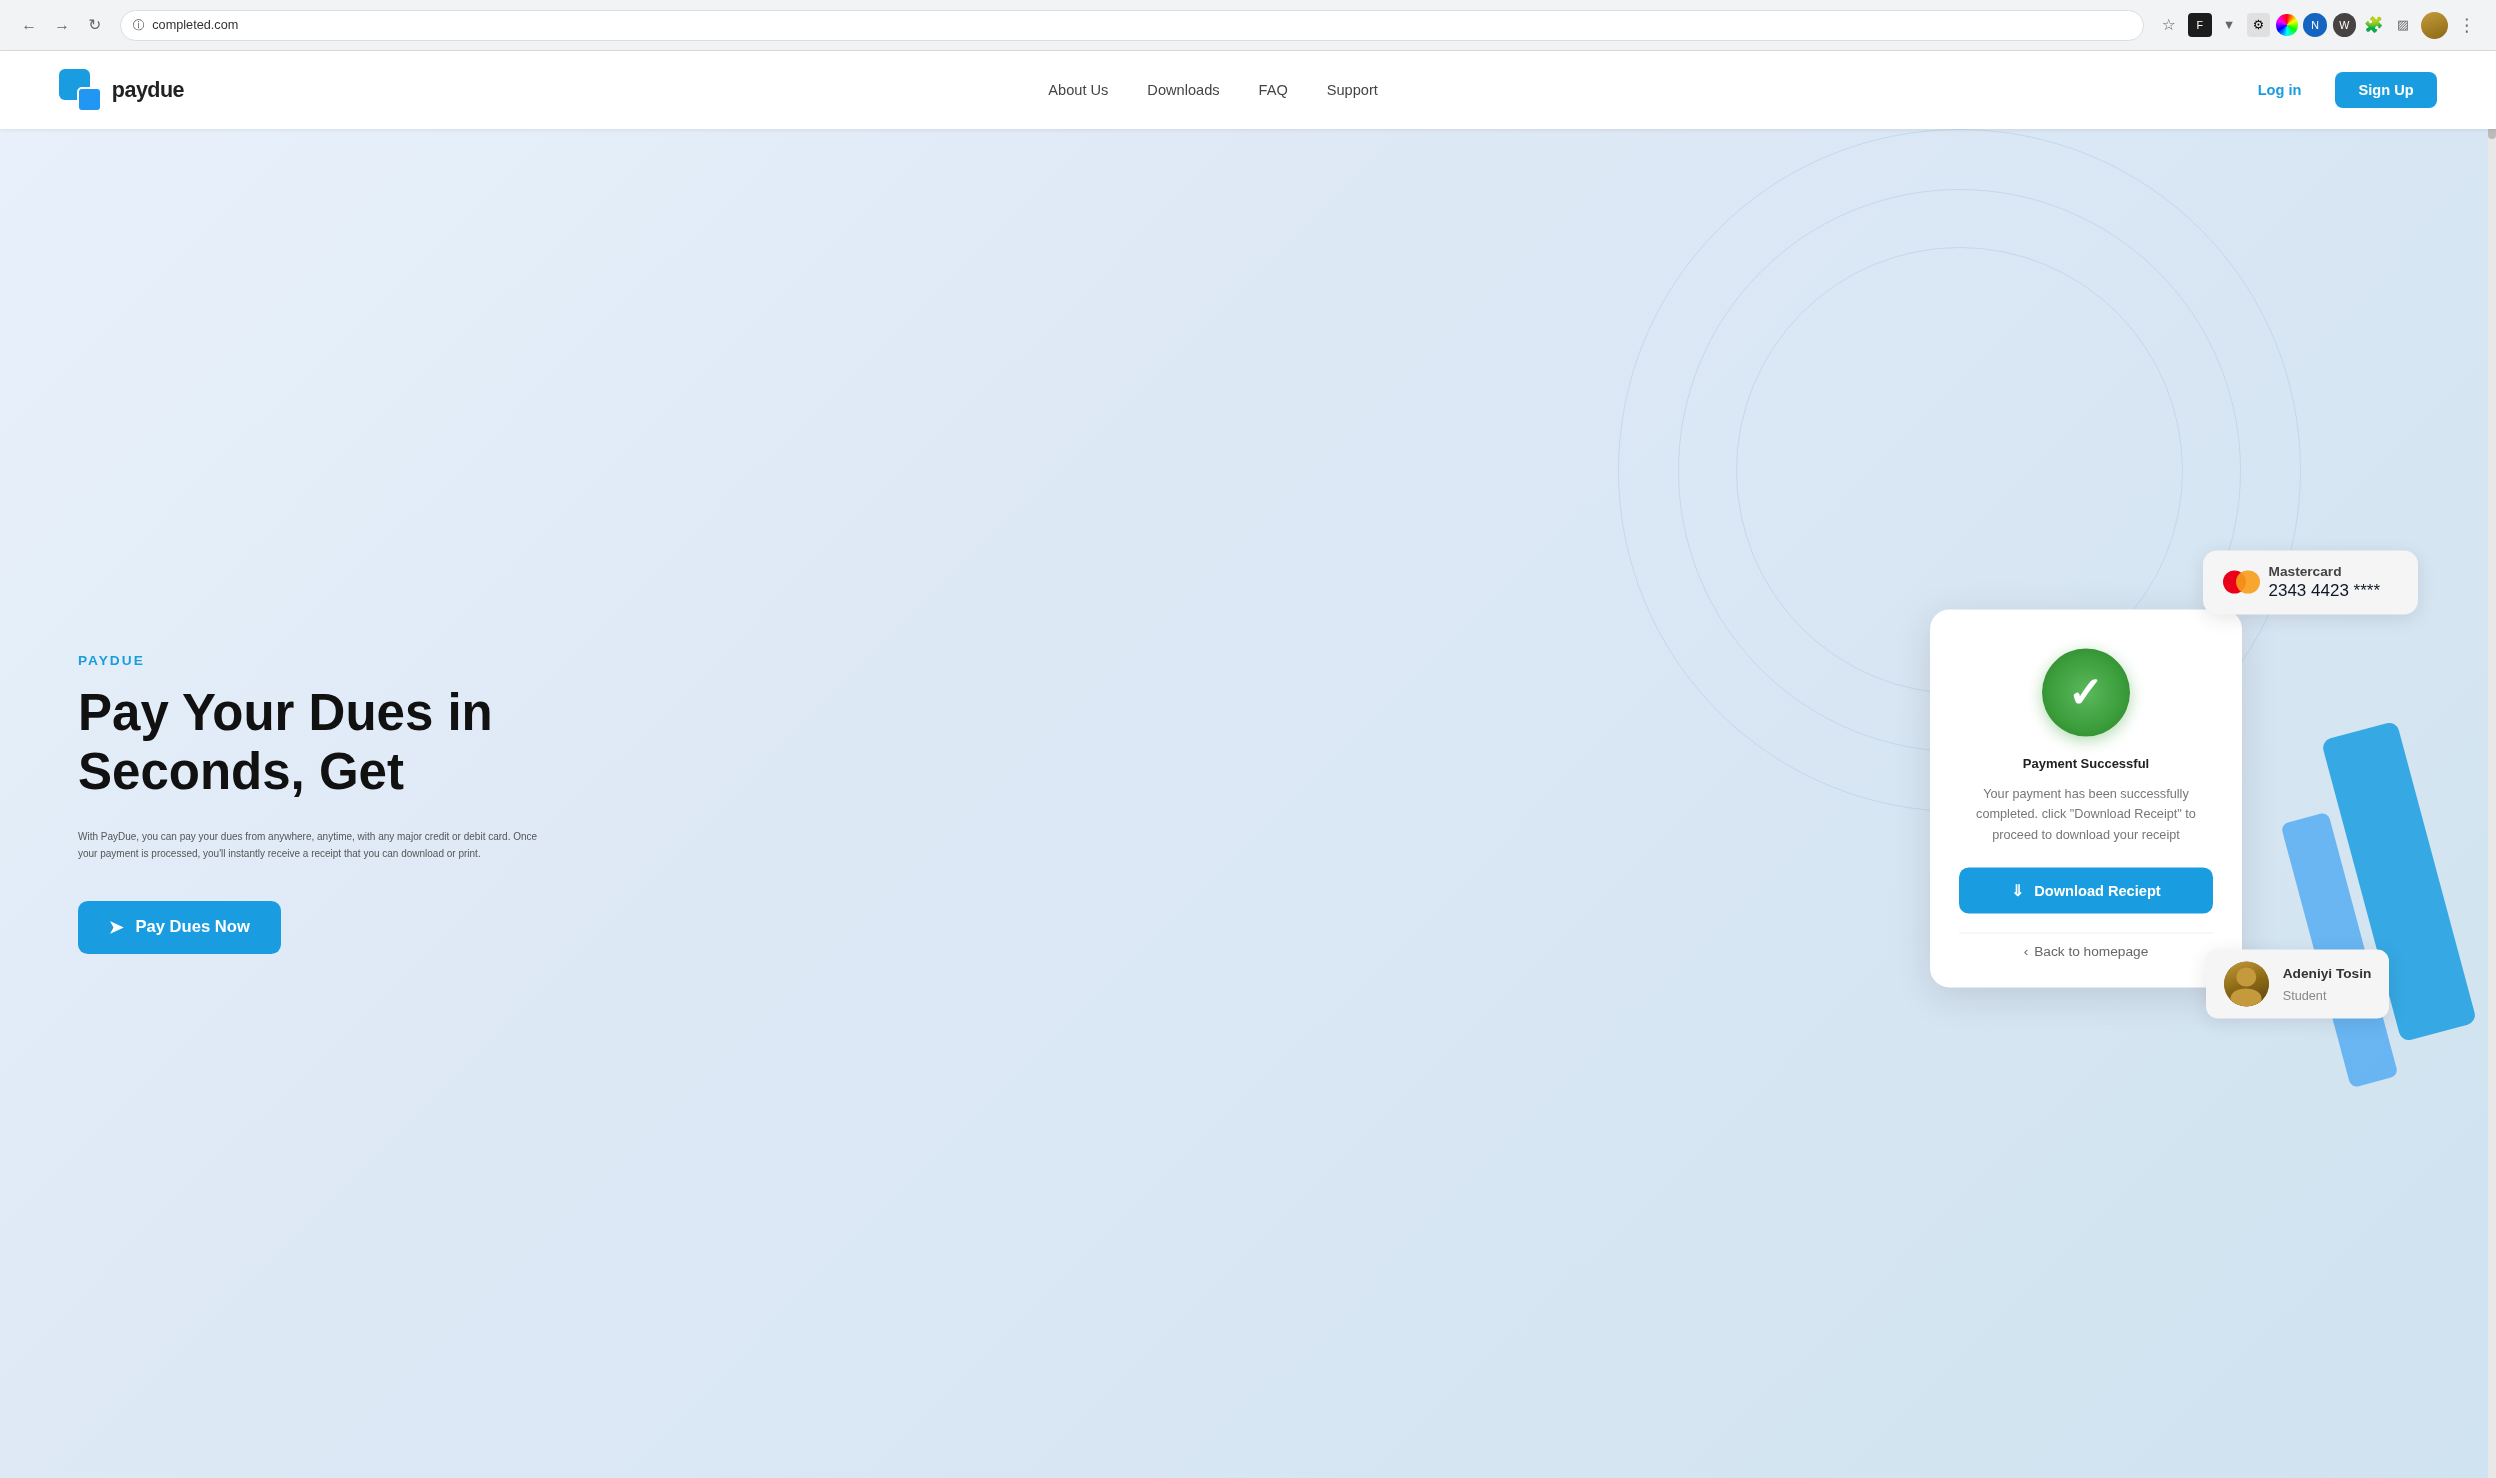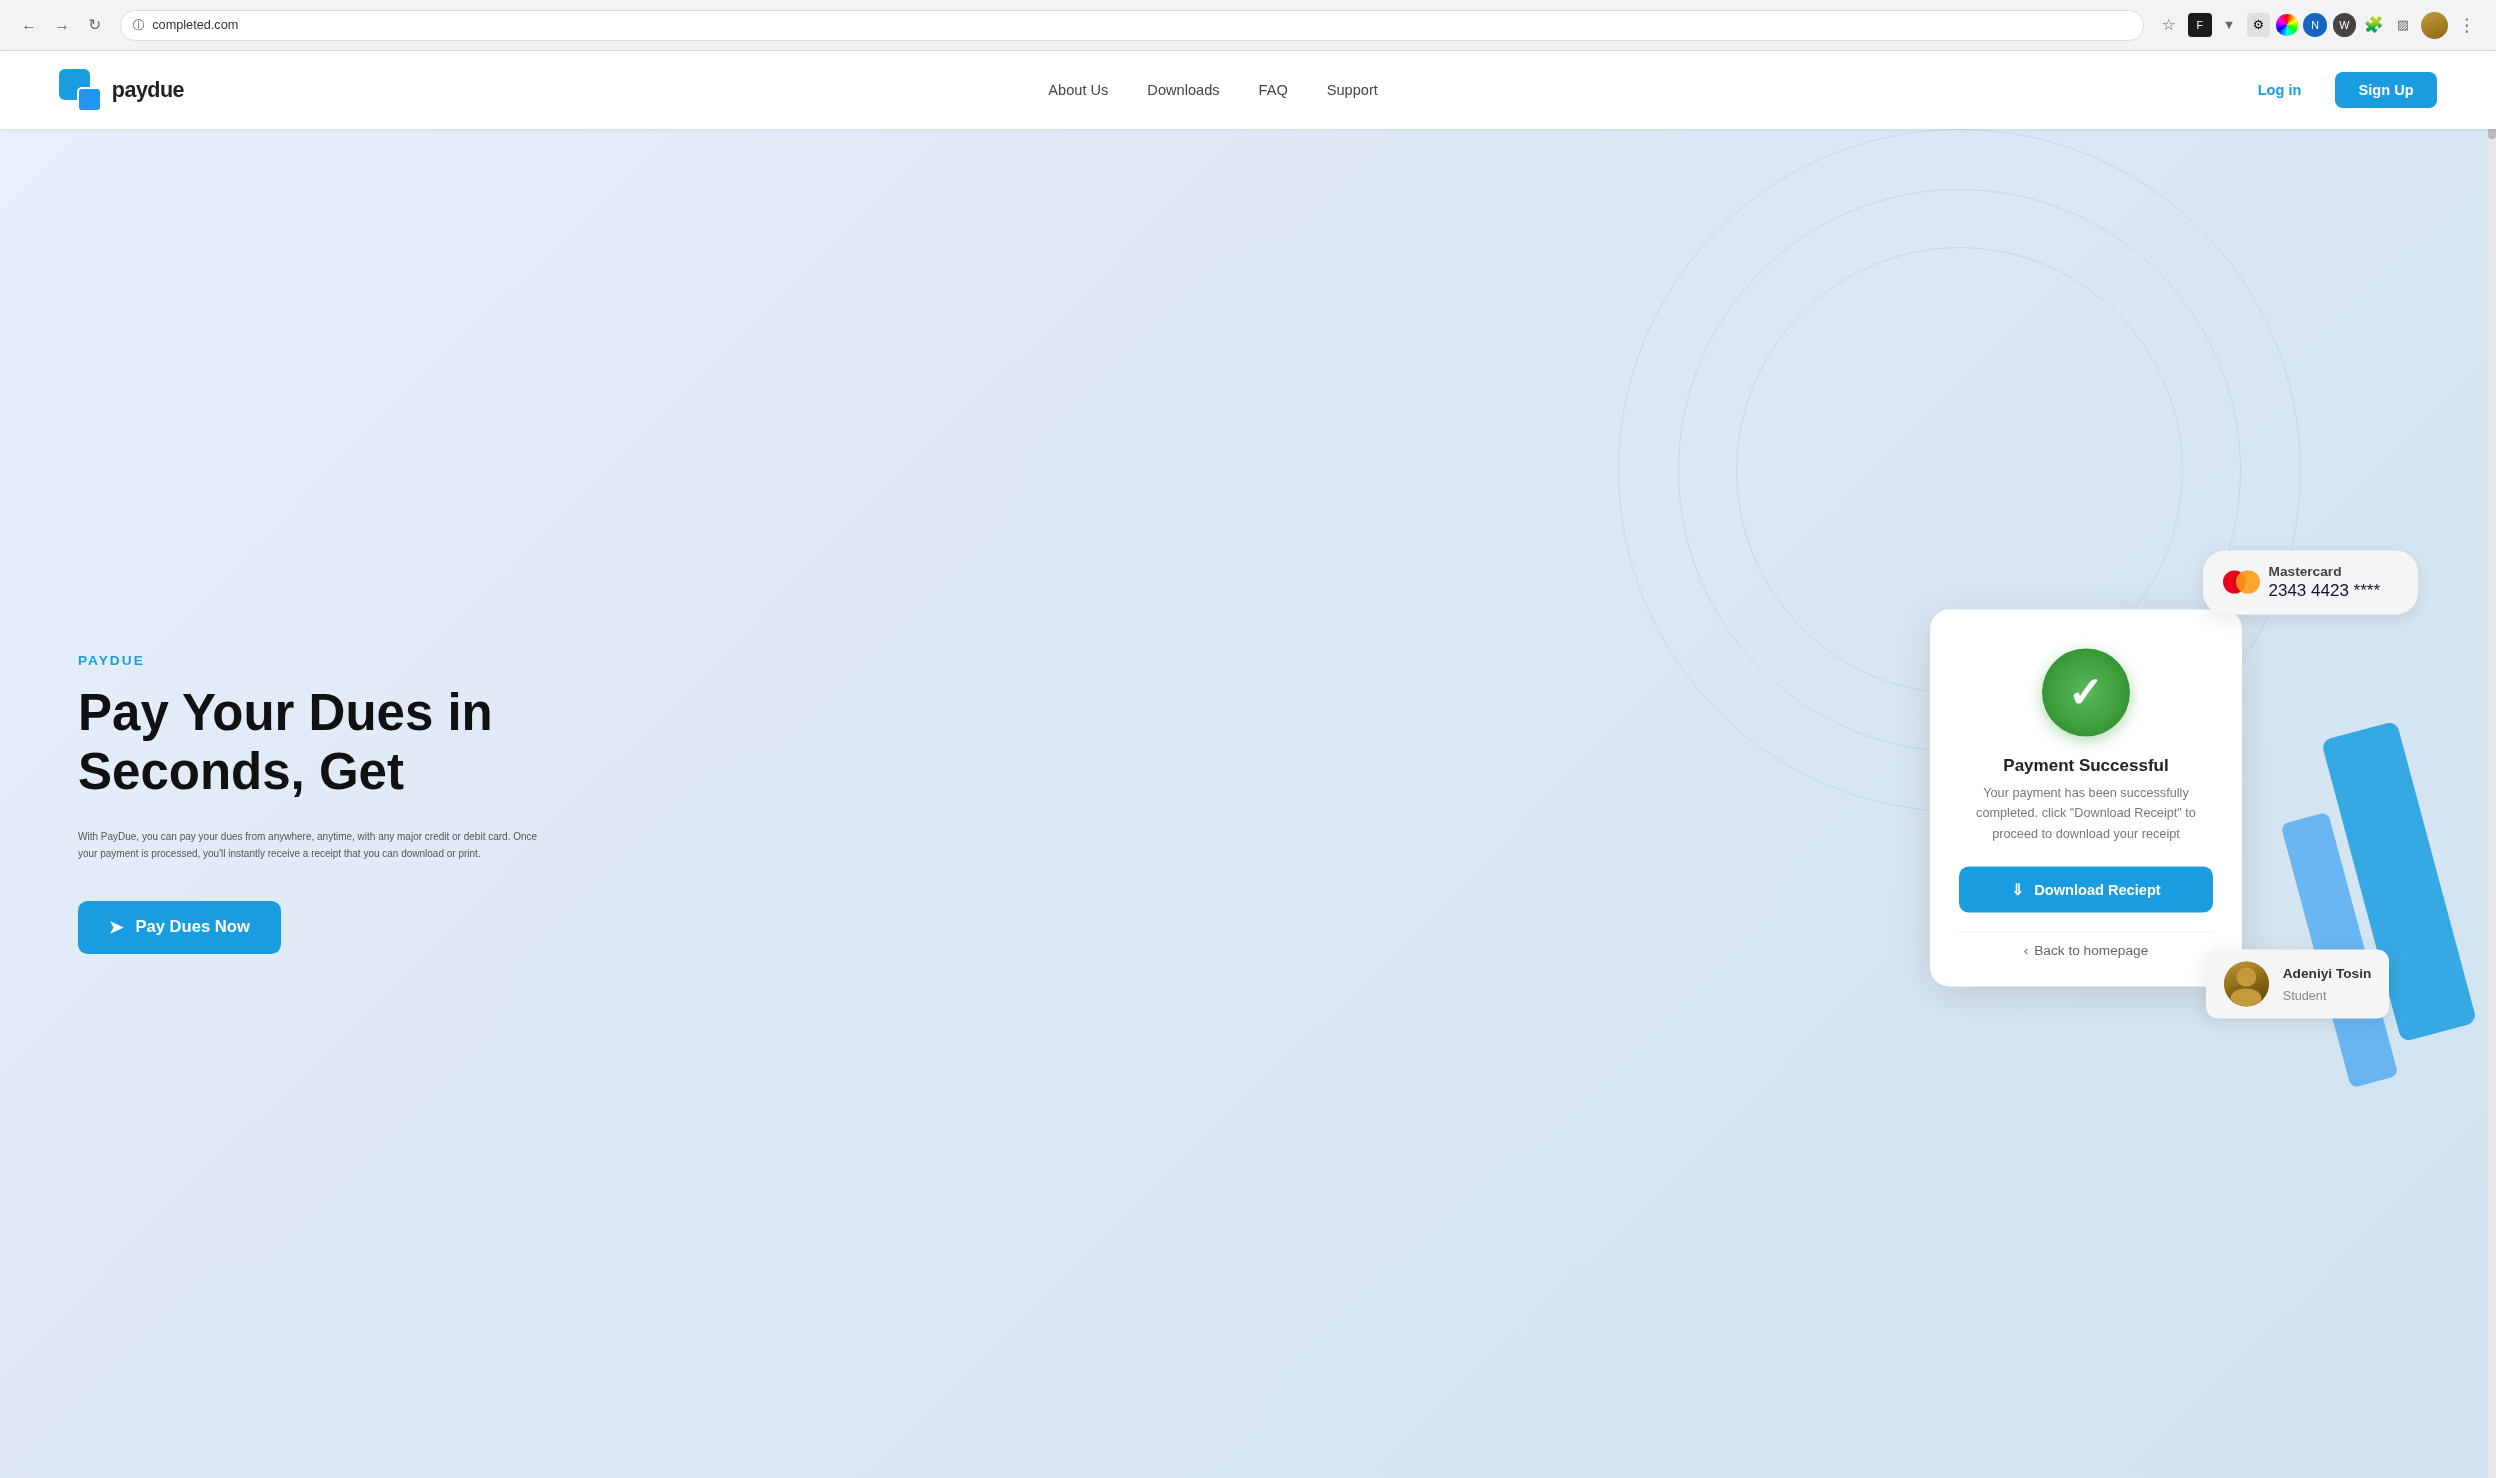--- a/index.html
+++ b/index.html
@@ -237,21 +237,21 @@
       width: 488px;
       height: 507px;
     }
 
     
     .card-mastercard {
       position: absolute;
       top: 0;
       right: 0;
       background: #f5f5f5;
-      border-radius: 22px;
+      border-radius: 14px;
       padding: 13.7px 19.5px;
       display: flex;
       align-items: center;
       gap: 3px;
       box-shadow: 0 3.9px 19.5px rgba(0,0,0,0.1);
       min-width: 215px;
       z-index: 5;
     }
     .mastercard-logo {
       width: 43px; height: 29px;
@@ -326,24 +326,24 @@
       margin: 0 auto 19.5px;
       box-shadow: 0 3.9px 14.6px rgba(60,160,60,0.4);
     }
     .checkmark {
       color: #fff;
       font-size: 43px;
       font-weight: 700;
       line-height: 1;
     }
     .payment-title {
-      font-size: 17px;
+      font-size: 13px;
       font-weight: 700;
       color: #222;
-      margin-bottom: 7px;
+      margin-bottom: 13px;
     }
     .payment-desc {
       font-size: 12.7px;
       color: #777;
       line-height: 1.6;
       margin-bottom: 23.4px;
     }
     .btn-download {
       display: flex;
       align-items: center;

